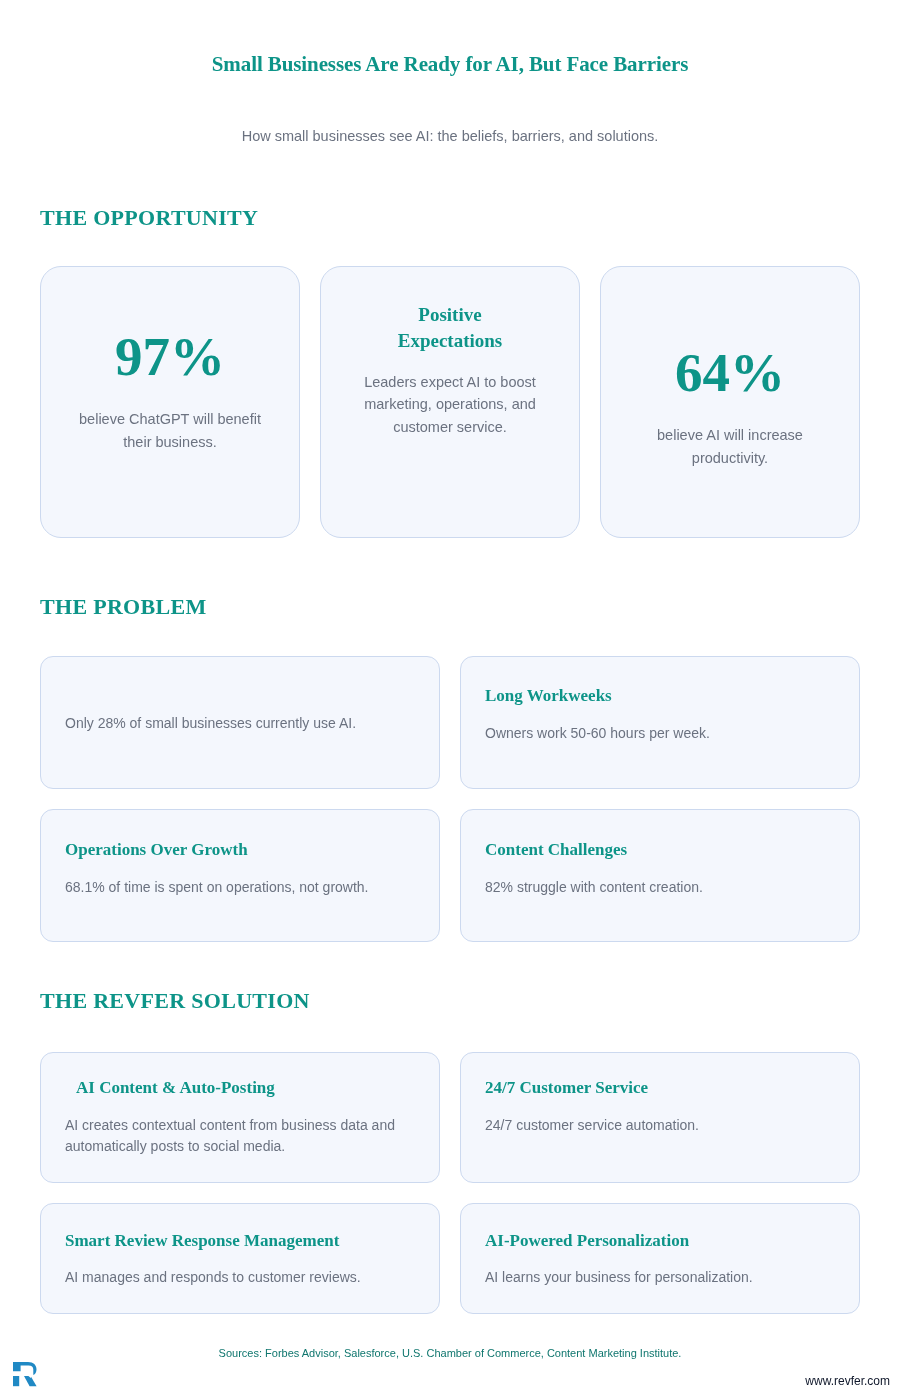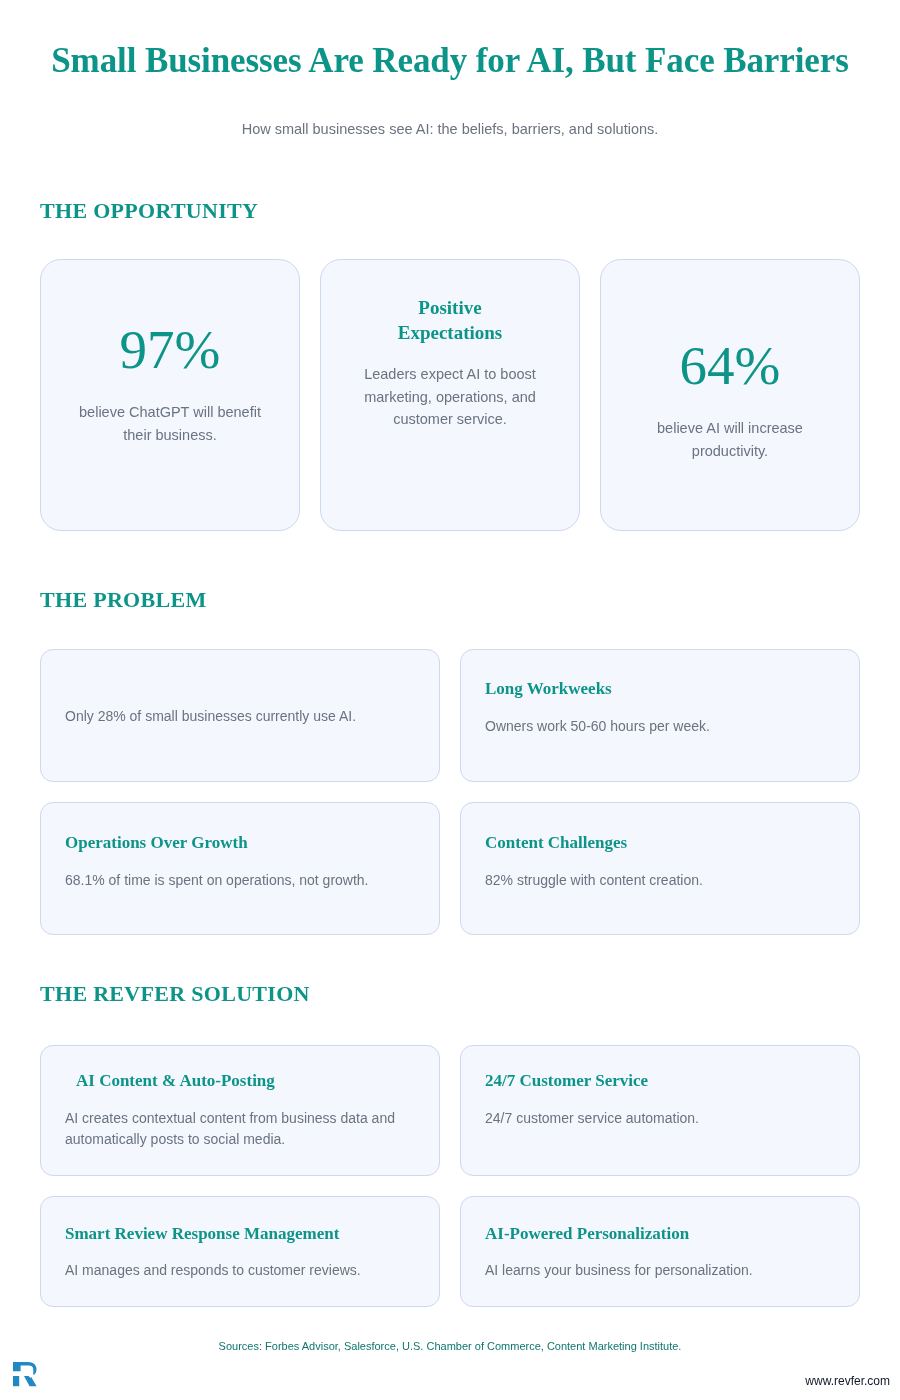--- a/index.html
+++ b/index.html
@@ -24,24 +24,24 @@
   }
 
   
   .header {
     padding-top: 40px;
     text-align: center;
   }
   .main-title {
     font-family: "Liberation Serif", serif;
     font-weight: bold;
-    font-size: 35px;
+    font-size: 21px;
     color: #0d9488;
     letter-spacing: -0.1px;
-    margin: 0;
+    margin: 12px;
     line-height: 1.2;
   }
   .subtitle {
     font-family: "Liberation Sans", sans-serif;
     font-size: 14.5px;
     color: #6b7280;
     margin: 0;
     padding-top: 37px;
     line-height: 1.4;
   }
@@ -79,21 +79,21 @@
     display: flex;
     flex-direction: column;
     align-items: center;
   }
   .stat-card.pad-a { padding-top: 62px; }
   .stat-card.pad-b { padding-top: 35px; }
   .stat-card.pad-c { padding-top: 78px; }
 
   .stat-value {
     font-family: "Liberation Serif", serif;
-    font-weight: normal;
+    font-weight: bold;
     font-size: 55px;
     color: #0d9488;
     line-height: 1;
     margin: 0;
   }
   .stat-title {
     font-family: "Liberation Serif", serif;
     font-weight: bold;
     font-size: 19px;
     color: #0d9488;

